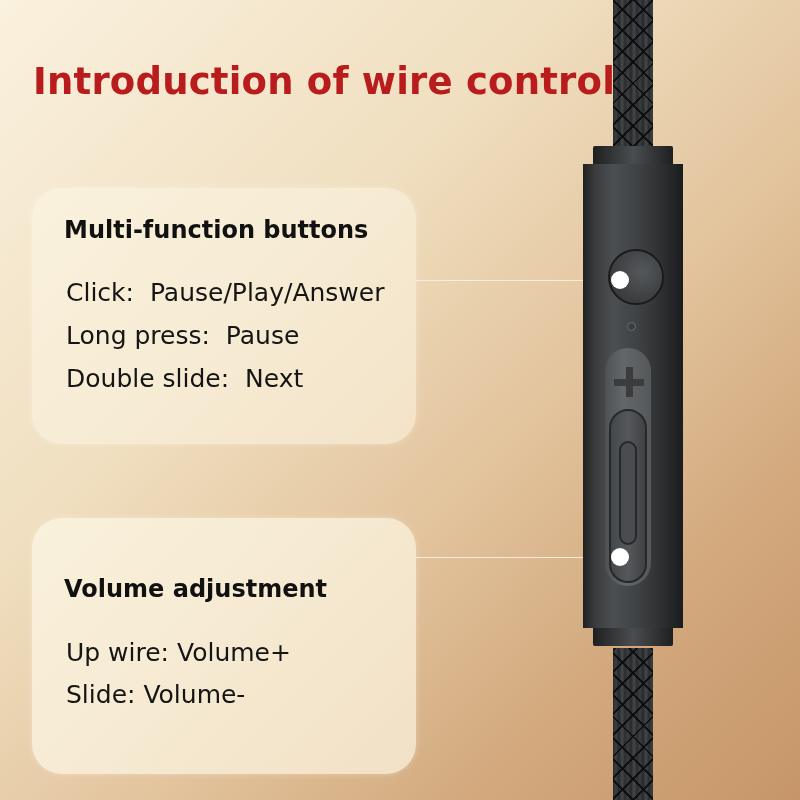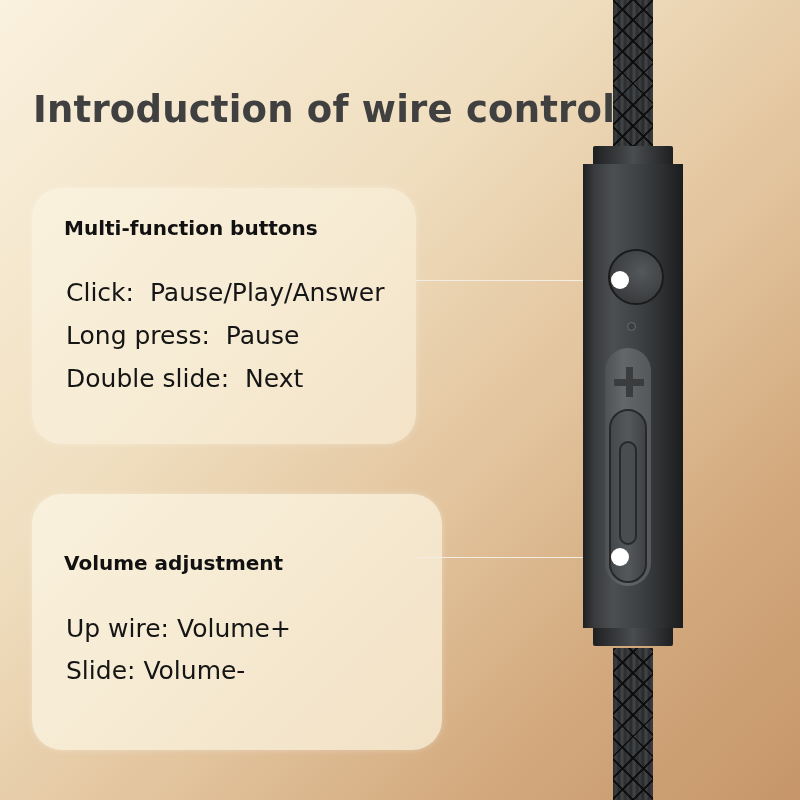--- a/index.html
+++ b/index.html
@@ -1,25 +1,25 @@
 <!DOCTYPE html>
 <html><head>
 <meta charset="utf-8">
 <style>
   html,body{margin:0;padding:0;}
   body{width:800px;height:800px;overflow:hidden;position:relative;
     background:linear-gradient(135deg,#faf1de 0%,#f0dfc0 35%,#e2c39c 60%,#d2a87c 80%,#c6966a 100%);
     font-family:"DejaVu Sans","Liberation Sans",sans-serif;color:#111;}
-  .title{position:absolute;left:33px;top:60px;font-size:37px;font-weight:bold;letter-spacing:0.2px;color:#404040;white-space:nowrap;margin-top:28px;}
+  .title{position:absolute;left:33px;top:60px;font-size:37px;font-weight:bold;letter-spacing:0.2px;color:#b91c1c;white-space:nowrap;}
   .card{position:absolute;left:32px;width:384px;border-radius:30px;
     background:linear-gradient(135deg,rgba(250,242,222,0.95),rgba(244,230,204,0.9));
     box-shadow:0 0 6px rgba(255,255,255,0.3);}
   .card1{top:188px;height:256px;}
-  .card2{top:494px;height:256px;padding-left:26px;}
-  .card h2{position:absolute;left:32px;margin:0;font-size:20px;font-weight:bold;color:#111;white-space:nowrap;}
+  .card2{top:518px;height:256px;}
+  .card h2{position:absolute;left:32px;margin:0;font-size:24px;font-weight:bold;color:#111;white-space:nowrap;}
   .card1 h2{top:28px;}
   .card2 h2{top:57px;}
   .card .line{position:absolute;left:34px;font-size:25px;color:#151515;white-space:pre;}
   .leader{position:absolute;height:1px;background:#f3ece2;}
   .cable{position:absolute;left:613px;width:40px;
     background:repeating-linear-gradient(90deg,#2a2c2e 0,#3c3f42 3px,#262829 6px,#45484b 9px,#2a2c2e 12px);}
   .cable::after{content:"";position:absolute;inset:0;
     background:
       repeating-linear-gradient(45deg,transparent 0,transparent 13px,rgba(10,10,10,.85) 13px,rgba(10,10,10,.85) 15px),
       repeating-linear-gradient(-45deg,transparent 0,transparent 13px,rgba(10,10,10,.85) 13px,rgba(10,10,10,.85) 15px);}

